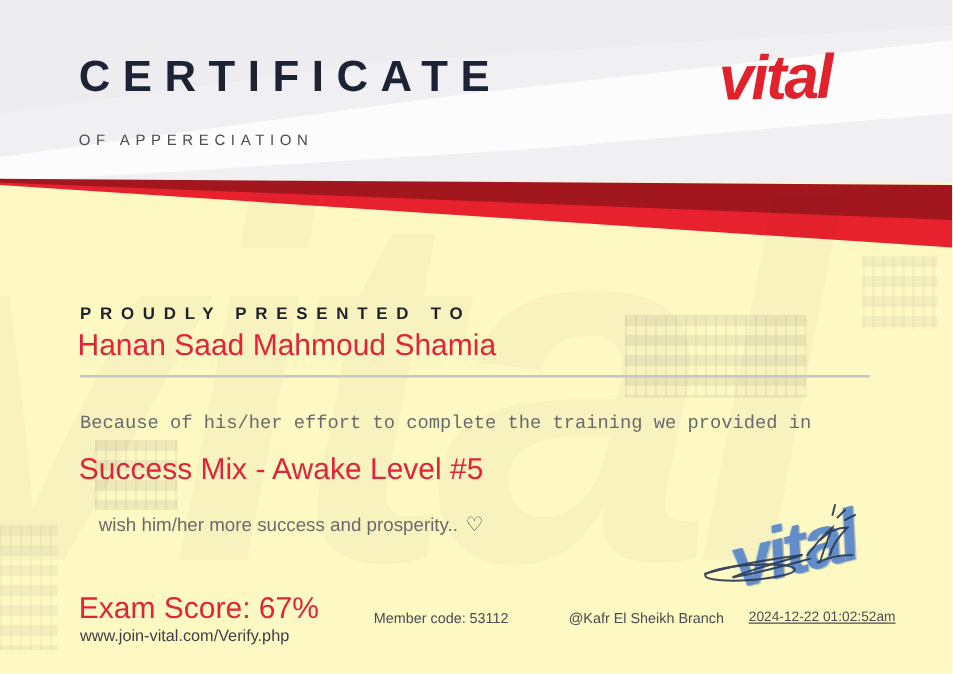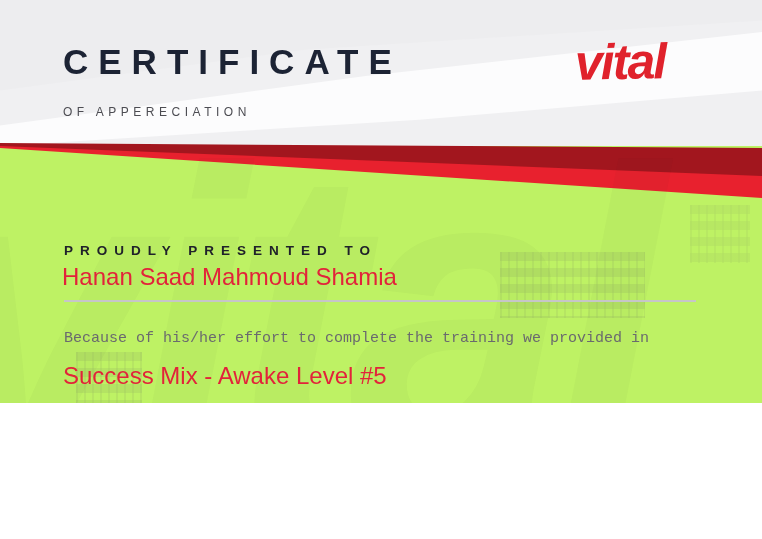--- a/index.html
+++ b/index.html
@@ -1,22 +1,22 @@
 <!DOCTYPE html>
 <html><head>
 <meta charset="utf-8">
 <style>
   * { margin:0; padding:0; box-sizing:border-box; }
   html,body { background:#ffffff; }
   body { font-family:"Liberation Sans", sans-serif; }
 
   .cert {
     position:relative;
-    width:762px; height:403px;
-    background:#bef264;
+    width:762px; height:539px;
+    background:#fef9c3;
     overflow:hidden;
   }
 
   
   .header-bg {
     position:absolute; left:0; top:0; width:762px; height:146px;
     background:#f0f0f2;
   }
   .header-white-wedge {
     position:absolute; left:0; top:0; width:762px; height:146px;

